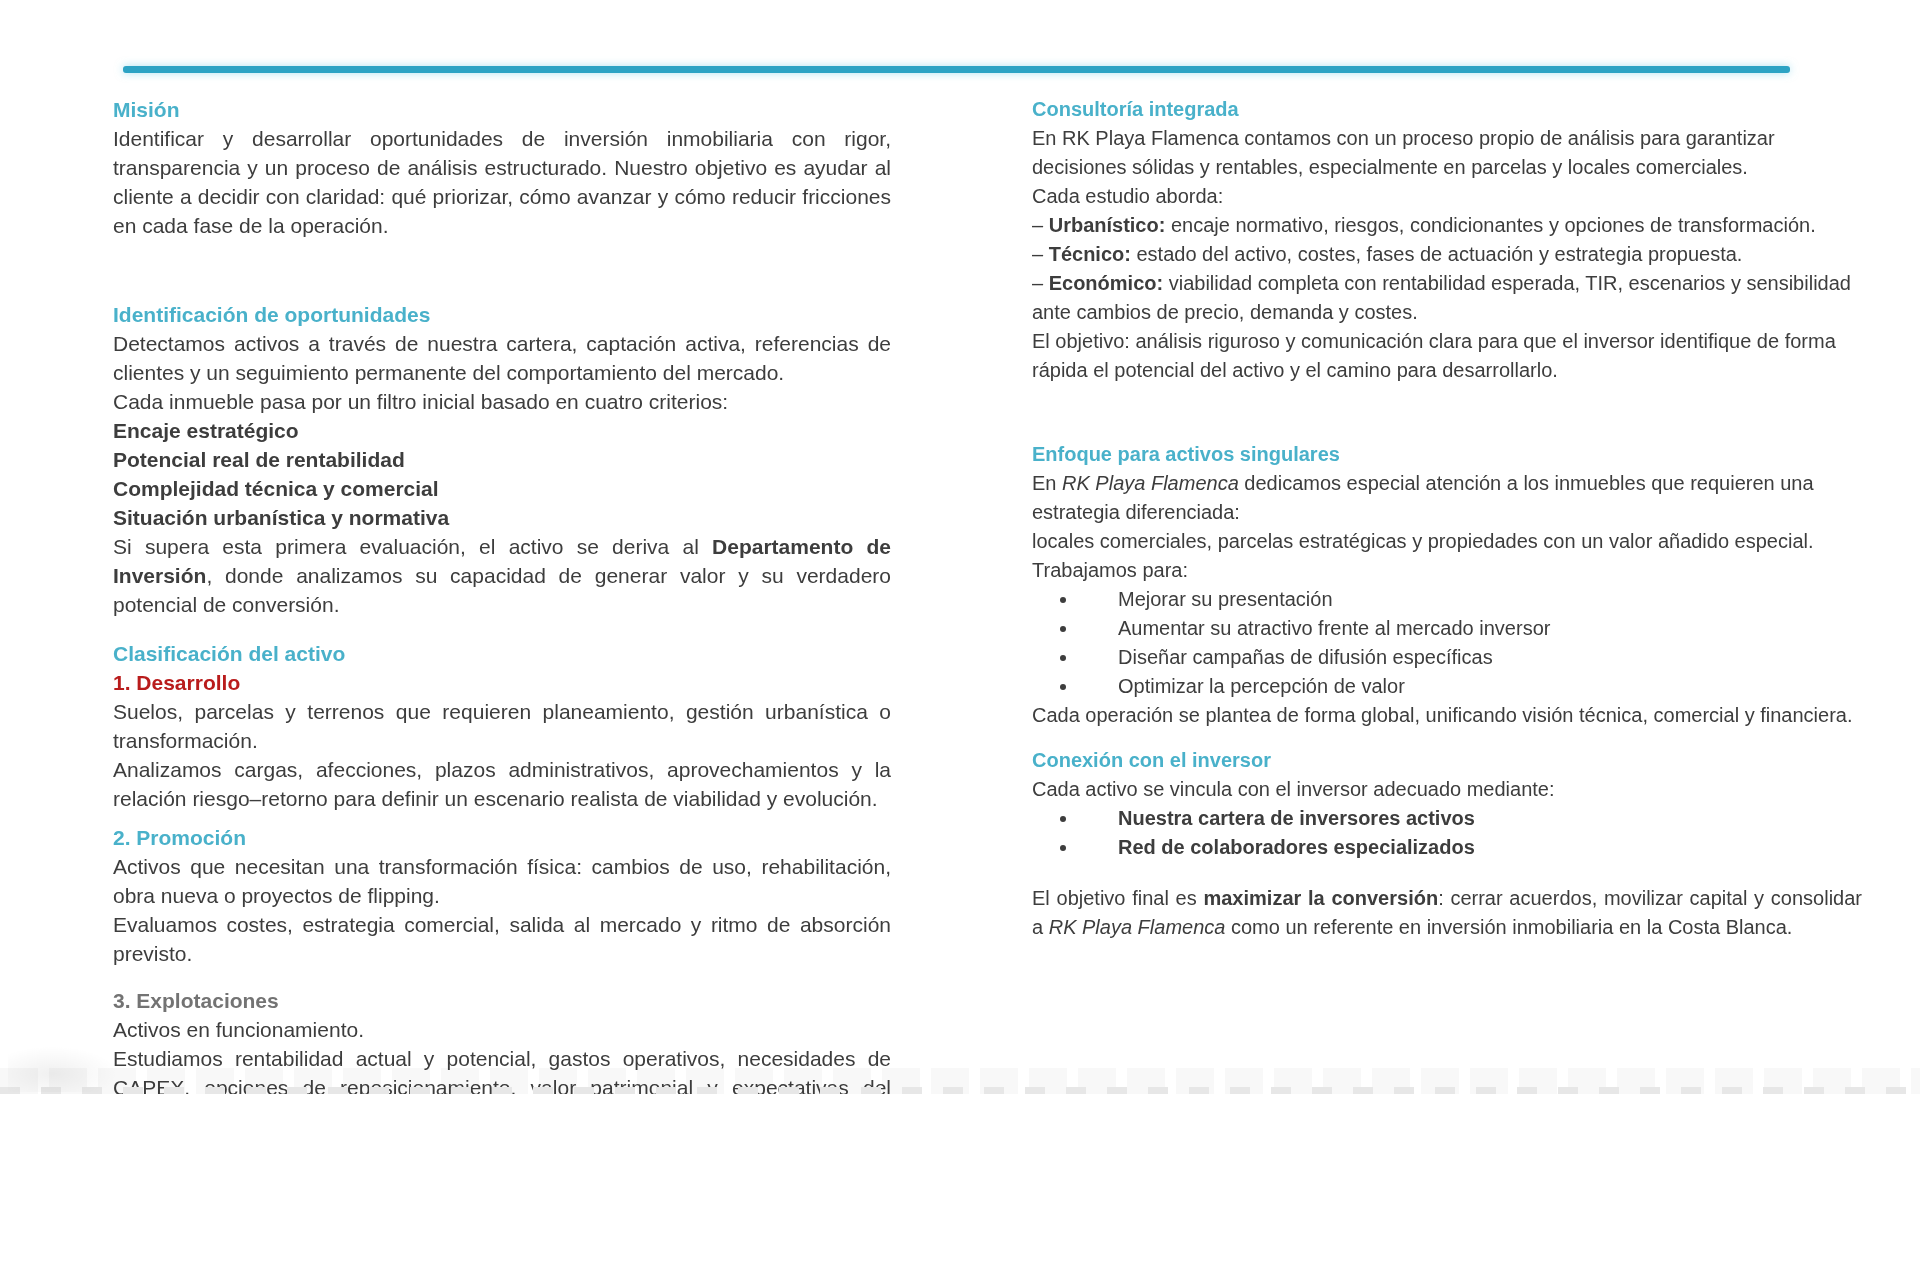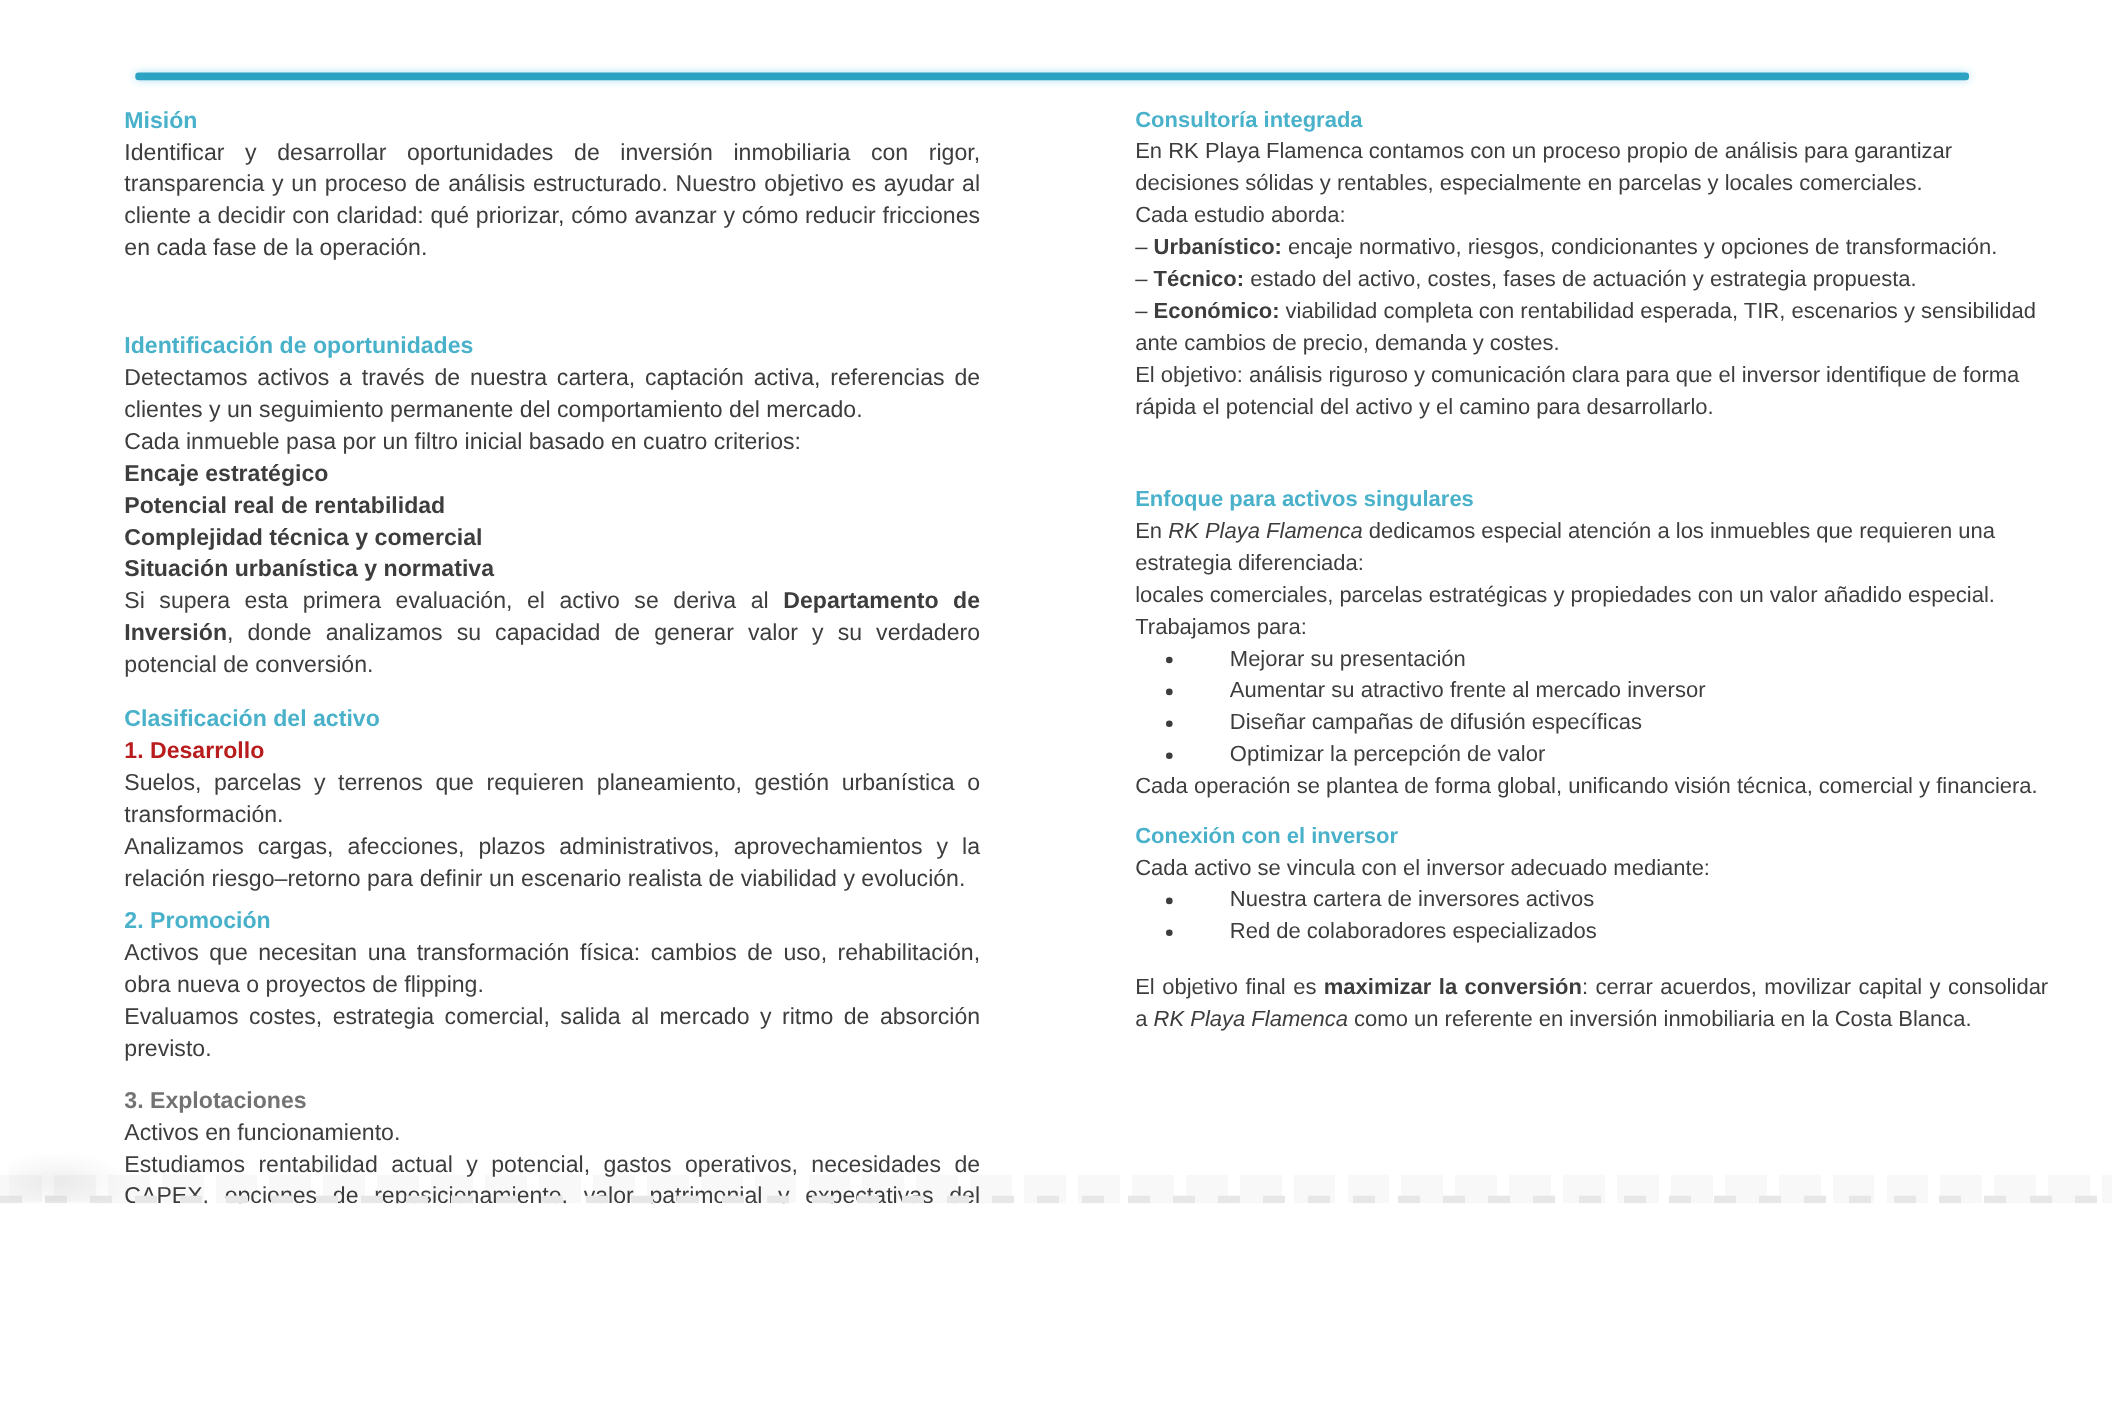--- a/index.html
+++ b/index.html
@@ -26,21 +26,21 @@
   .mt-20 { margin-top:20px; }
   .mt-18 { margin-top:18px; }
   .mt-10 { margin-top:10px; }
   .mt-5  { margin-top:16px; }
   ul.bullets { list-style:none; margin:0; padding:0; }
   ul.bullets li { position:relative; padding-left:86px; line-height:29px; }
   ul.bullets li::before {
     content:""; position:absolute; left:28px; top:12px;
     width:6px; height:6px; border-radius:50%; background:#3d3d3d;
   }
-  ul.bullets-bold li { font-weight:normal; }
+  ul.bullets-bold li { font-weight:bold; }
 
   
   .logo { position:absolute; left:1575px; top:1113px; width:240px; text-align:center; color:#141414; }
   .logo-mark { position:relative; height:80px; }
   .logo-arc { position:absolute; left:58px; top:-6px; width:124px; height:112px; }
   .logo-rk {
     position:relative; font-size:58px; font-weight:800; letter-spacing:1px;
     line-height:70px; color:#141414; z-index:2;
   }
   .logo-rk-reflection {

